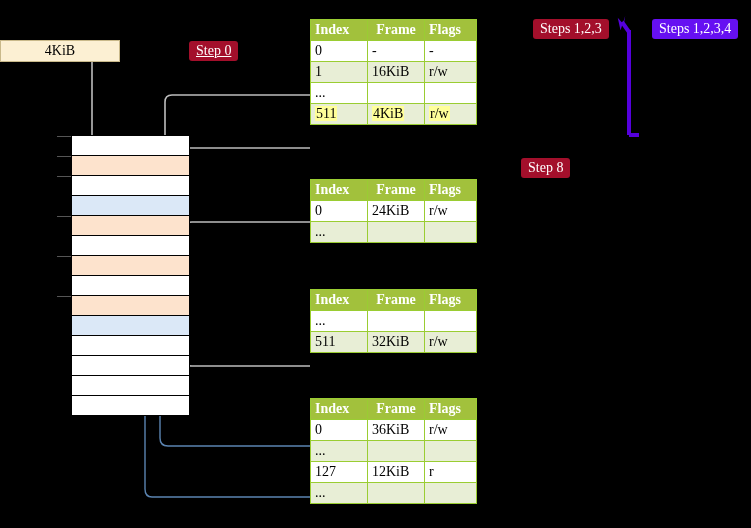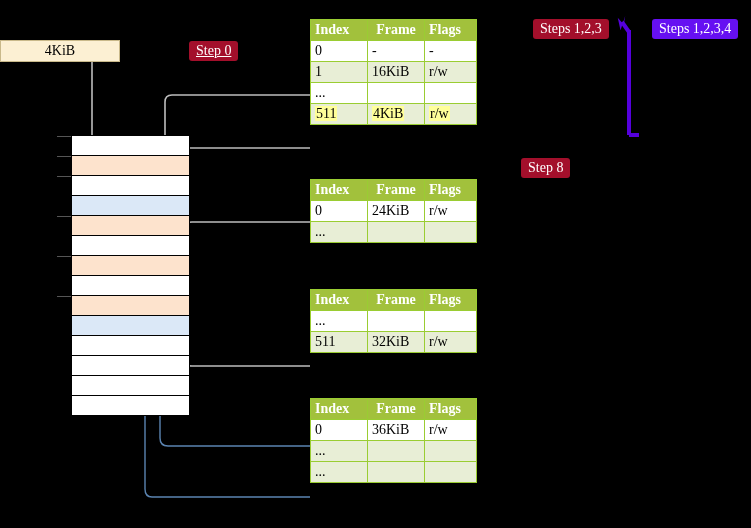--- a/index.html
+++ b/index.html
@@ -290,20 +290,25 @@
       <tr class="plain">
         <td class="c0">0</td>
         <td class="c1">36KiB</td>
         <td class="c2">r/w</td>
       </tr>
       <tr class="alt">
         <td class="c0">...</td>
         <td class="c1"></td>
         <td class="c2"></td>
       </tr>
+      <tr class="plain">
+        <td class="c0">127</td>
+        <td class="c1">12KiB</td>
+        <td class="c2">r</td>
+      </tr>
       <tr class="alt">
         <td class="c0">...</td>
         <td class="c1"></td>
         <td class="c2"></td>
       </tr>
     </tbody>
   </table>
 
 </div>
 

